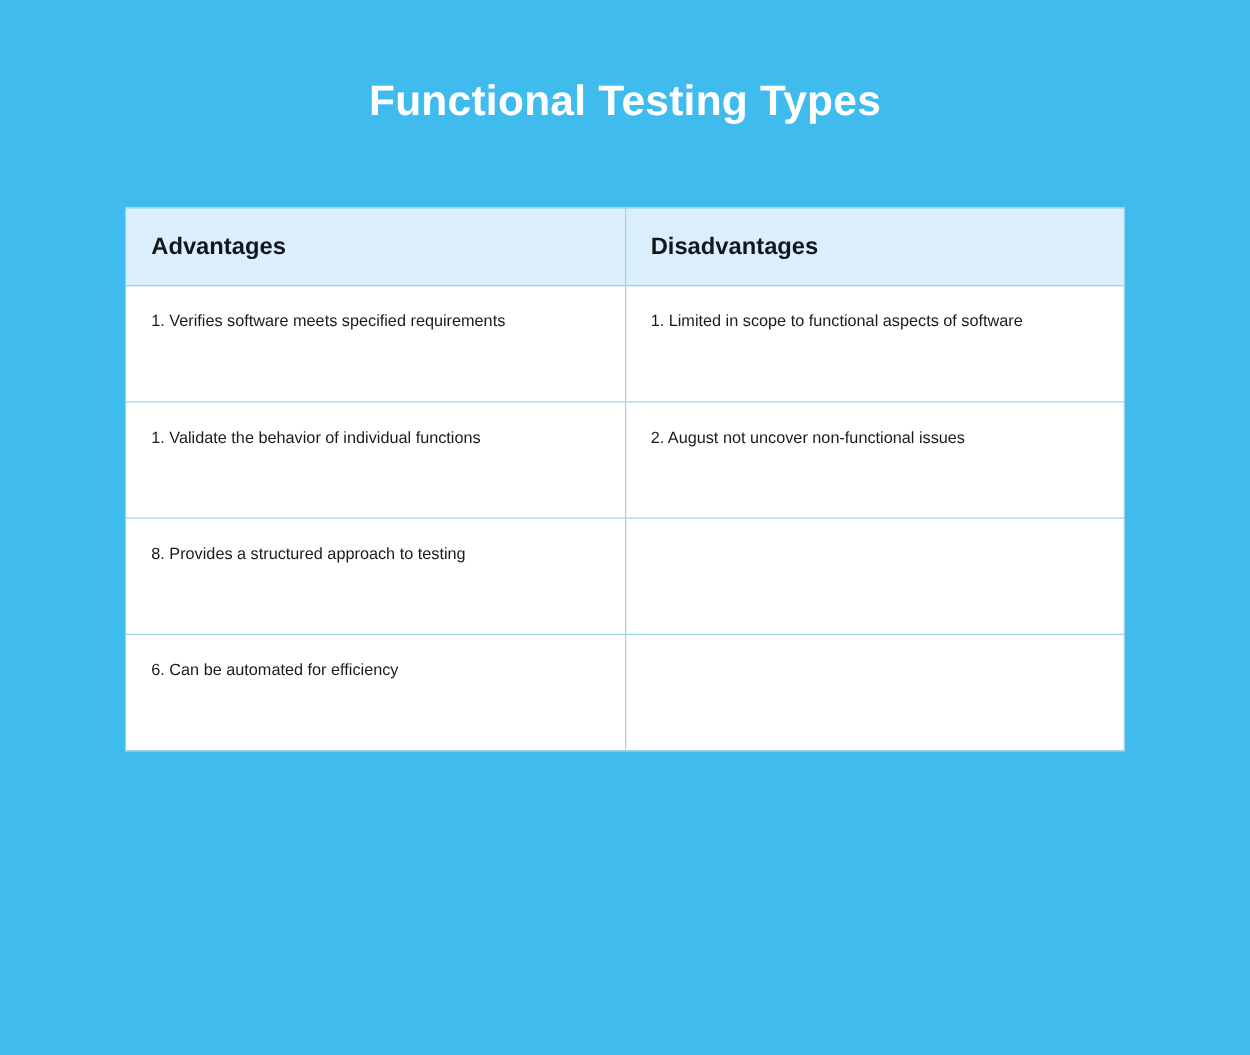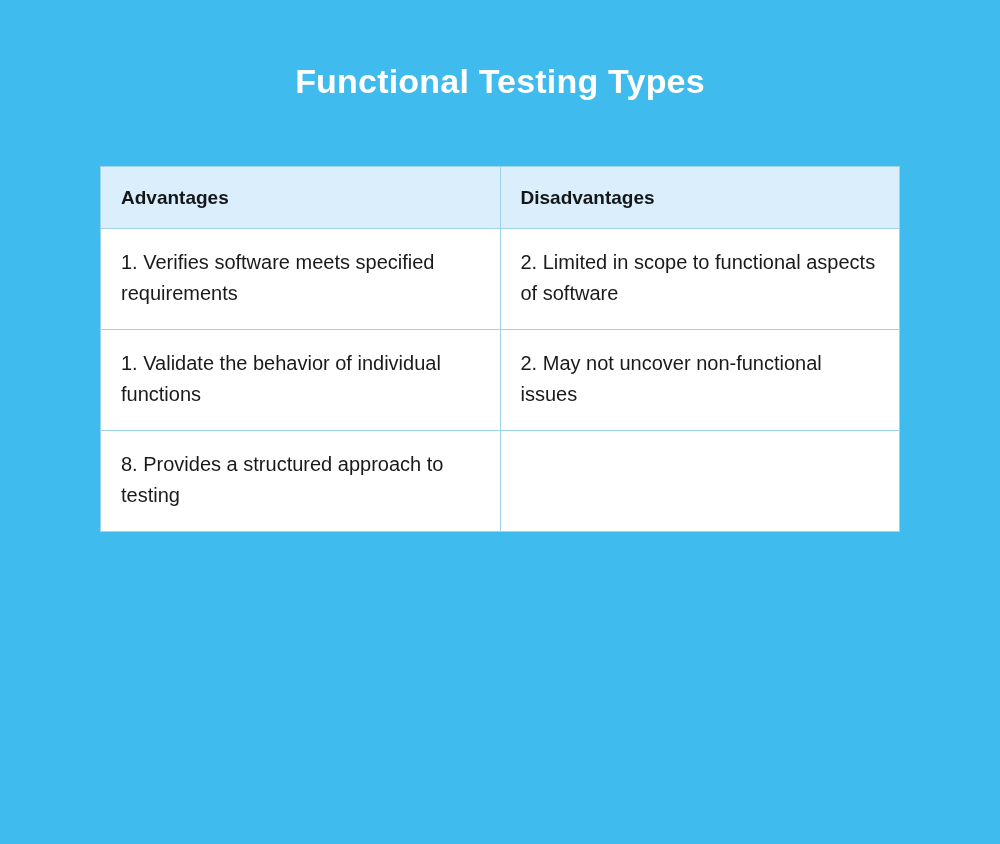--- a/index.html
+++ b/index.html
@@ -40,21 +40,21 @@
     width: 800px;
     border-collapse: collapse;
     background: #ffffff;
     table-layout: fixed;
   }
   table.comparison th,
   table.comparison td {
     border: 1px solid #9fd3e8;
     vertical-align: top;
     padding: 18px 20px 20px 20px;
-    font-size: 20px;
+    font-size: 13px;
     line-height: 1.55;
     color: #1a1a1a;
     font-weight: normal;
     text-align: left;
   }
   table.comparison th {
     background: #daeffb;
     font-weight: bold;
     font-size: 19px;
     padding-top: 16px;
@@ -79,27 +79,31 @@
     <table class="comparison">
       <thead>
         <tr>
           <th>Advantages</th>
           <th>Disadvantages</th>
         </tr>
       </thead>
       <tbody>
         <tr>
           <td>1. Verifies software meets specified requirements</td>
-          <td>2. Limited in scope to functional aspects of software</td>
+          <td>1. Limited in scope to functional aspects of software</td>
         </tr>
         <tr>
           <td>1. Validate the behavior of individual functions</td>
-          <td>2. May not uncover non-functional issues</td>
+          <td>2. August not uncover non-functional issues</td>
         </tr>
         <tr>
           <td>8. Provides a structured approach to testing</td>
+          <td class="cell-empty"></td>
+        </tr>
+        <tr>
+          <td>6. Can be automated for efficiency</td>
           <td class="cell-empty"></td>
         </tr>
       </tbody>
     </table>
   </div>
 
 </div>
 
 </body></html>

